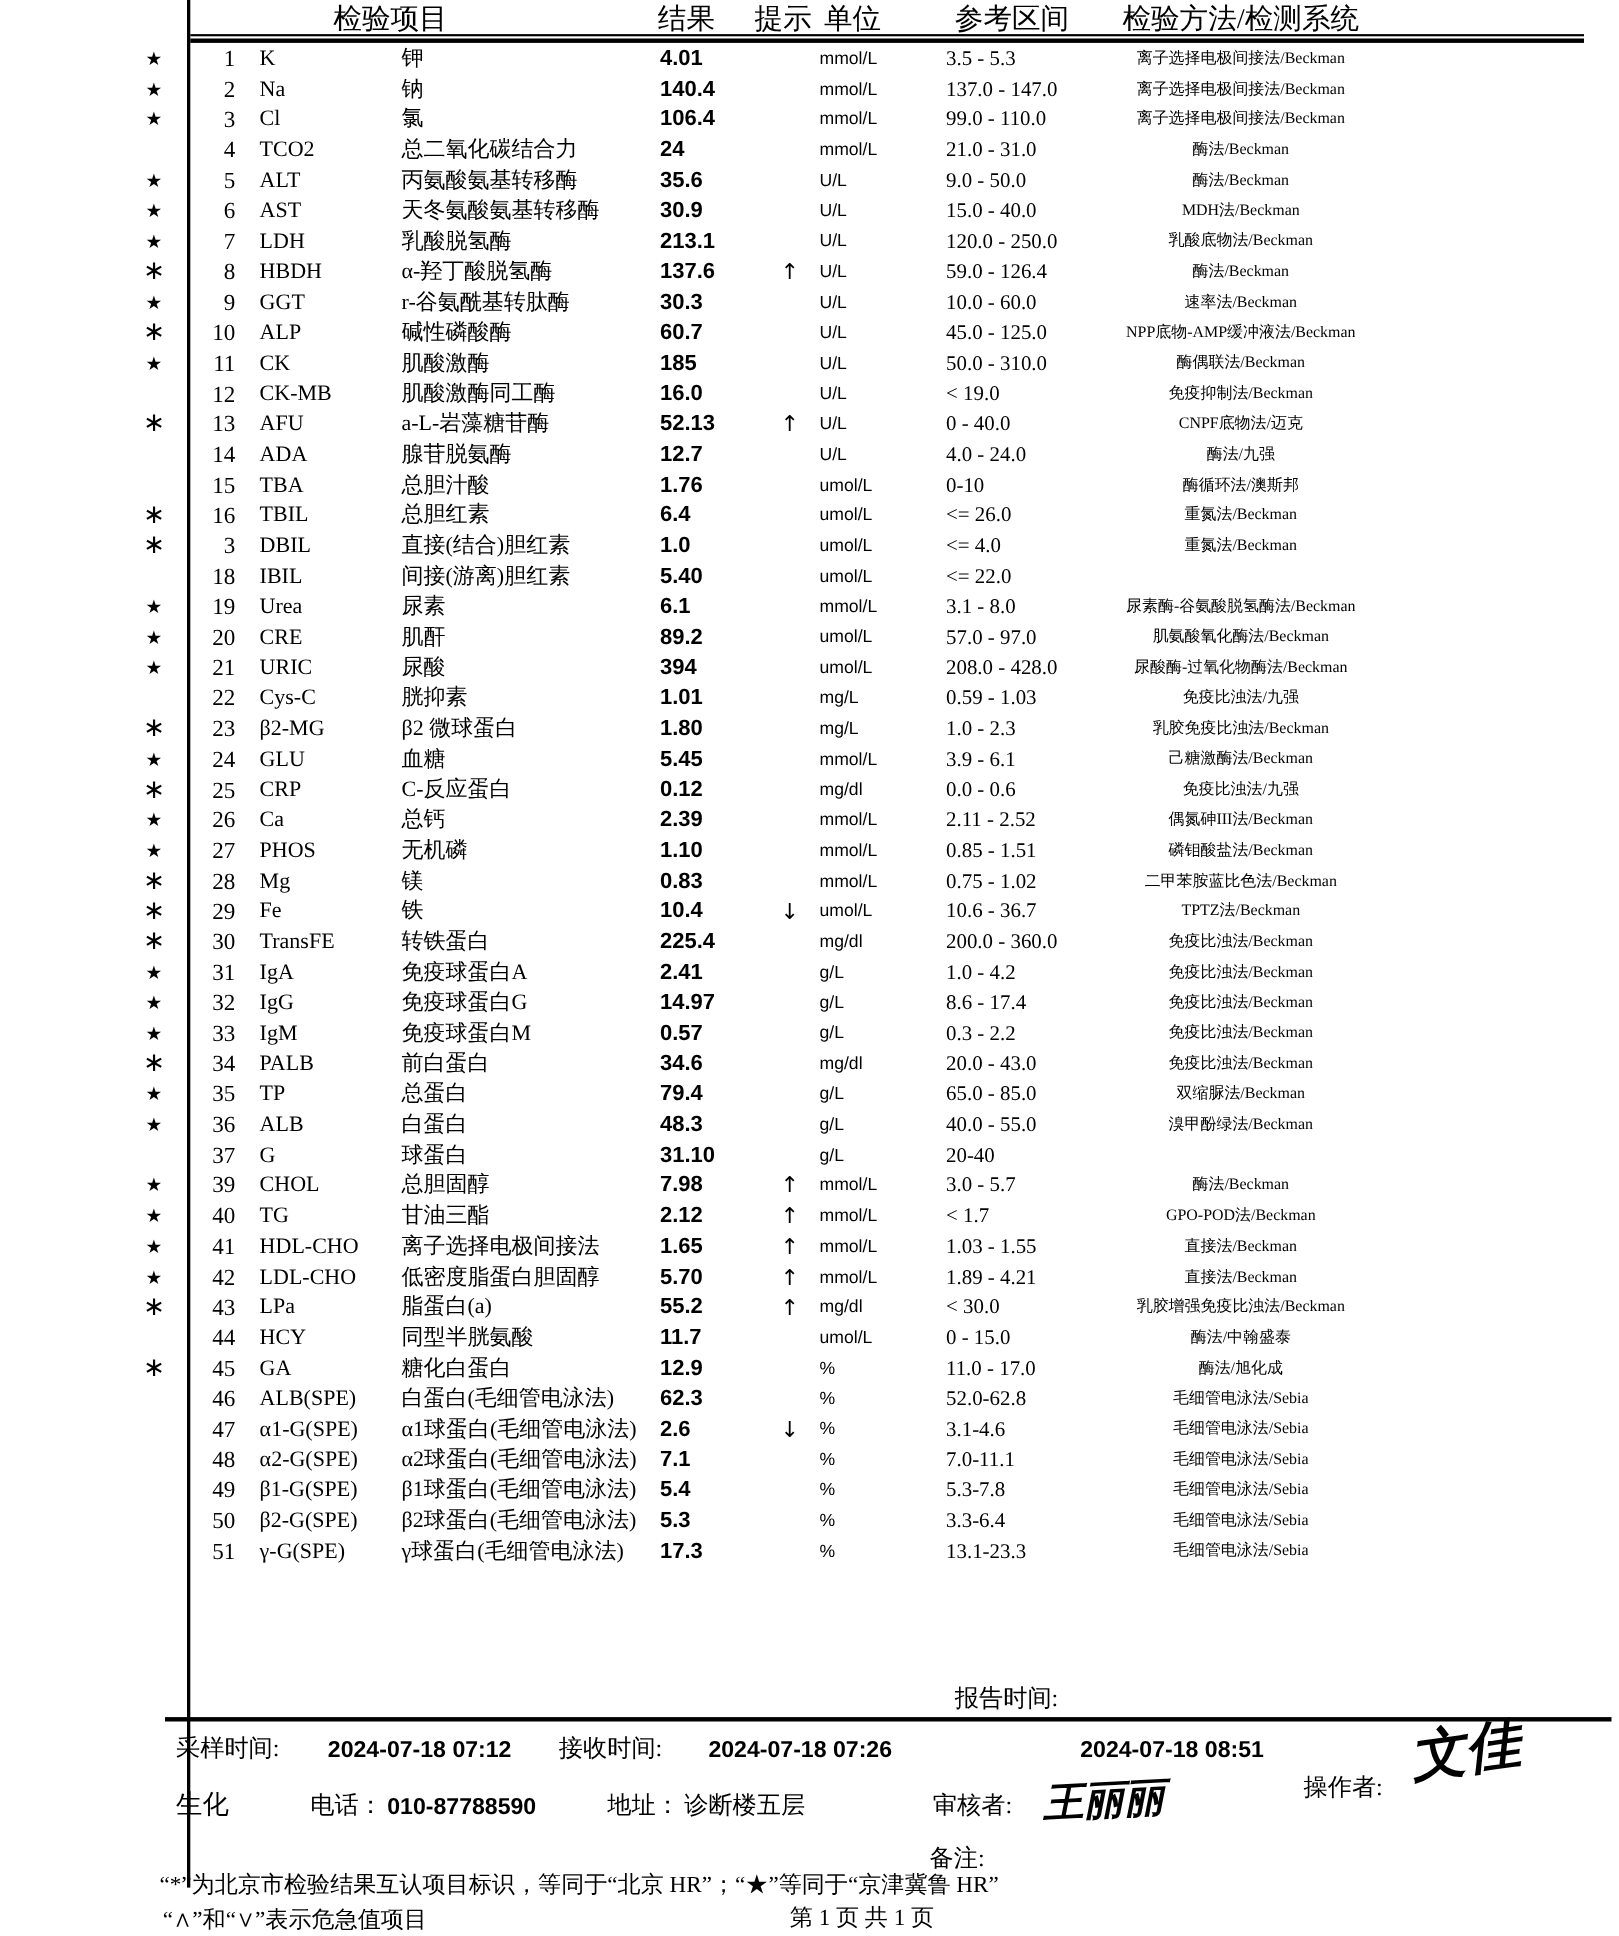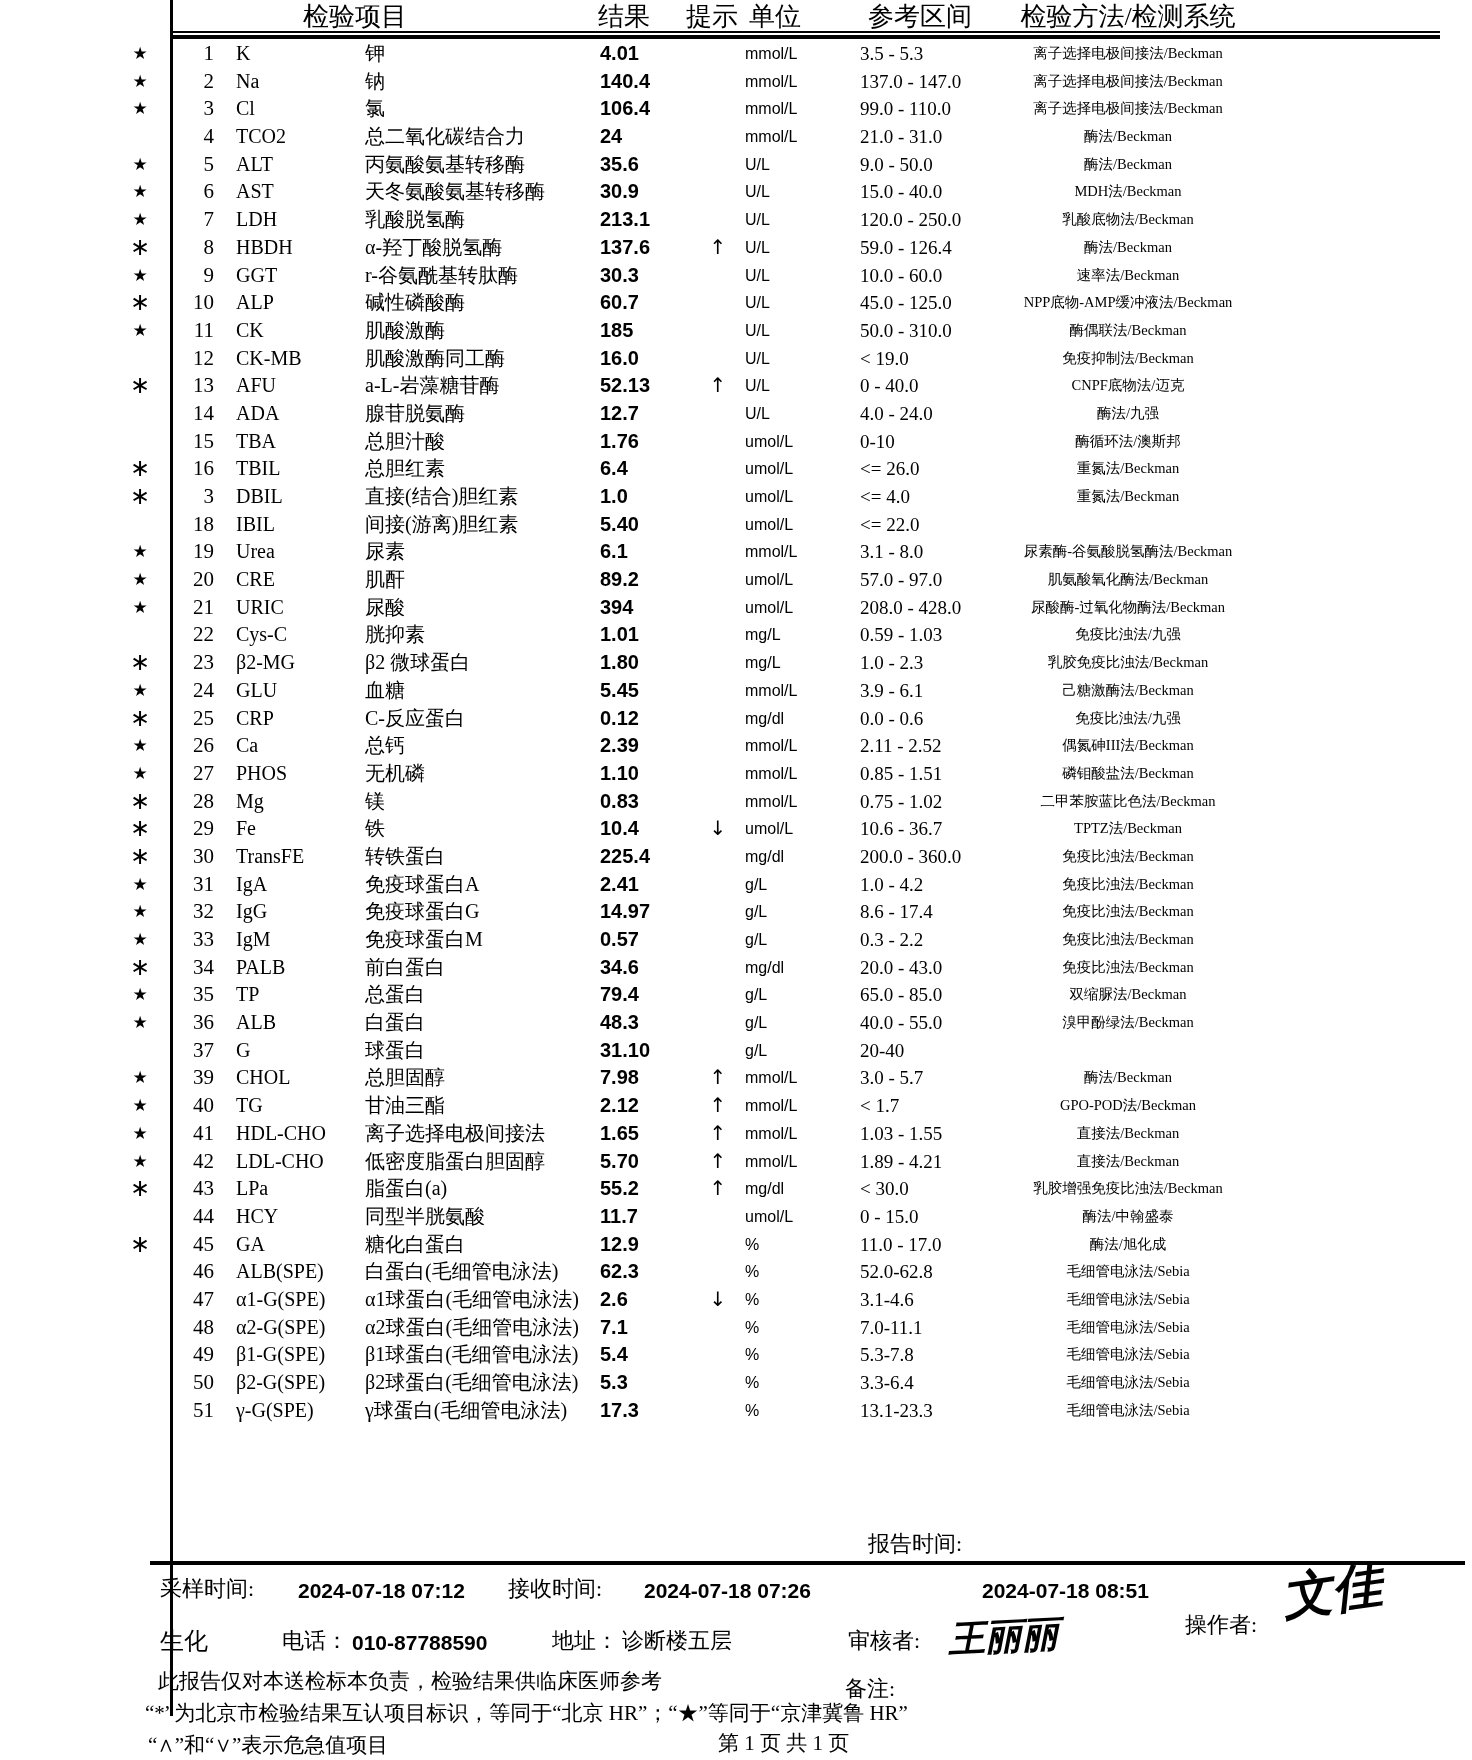--- a/index.html
+++ b/index.html
@@ -632,19 +632,18 @@
   <span class="signature sig-operator">文佳</span>
 
   <span class="f-text" style="left:160px; top:1628px; font-size:24px;">生化</span>
   <span class="f-text" style="left:282px; top:1628px;">电话：</span>
   <span class="f-text f-val" style="left:352px; top:1630px;">010-87788590</span>
   <span class="f-text" style="left:552px; top:1628px;">地址：</span>
   <span class="f-text" style="left:622px; top:1628px;">诊断楼五层</span>
   <span class="f-text" style="left:848px; top:1628px;">审核者:</span>
   <span class="signature sig-reviewer">王丽丽</span>
 
-  <span class="f-text notes" style="left:158px; top:1668px;">此报告仅对本送检标本负责，检验结果供临床医师参考</span>
   <span class="f-text" style="left:845px; top:1676px;">备注:</span>
   <span class="f-text notes" style="left:145px; top:1700px;">“*”为北京市检验结果互认项目标识，等同于“北京 HR”；“★”等同于“京津冀鲁 HR”</span>
   <span class="f-text notes" style="left:148px; top:1732px;">“∧”和“∨”表示危急值项目</span>
   <span class="f-text notes" style="left:718px; top:1730px;">第 1 页 共 1 页</span>
 
 </div>
 
 </body></html>

